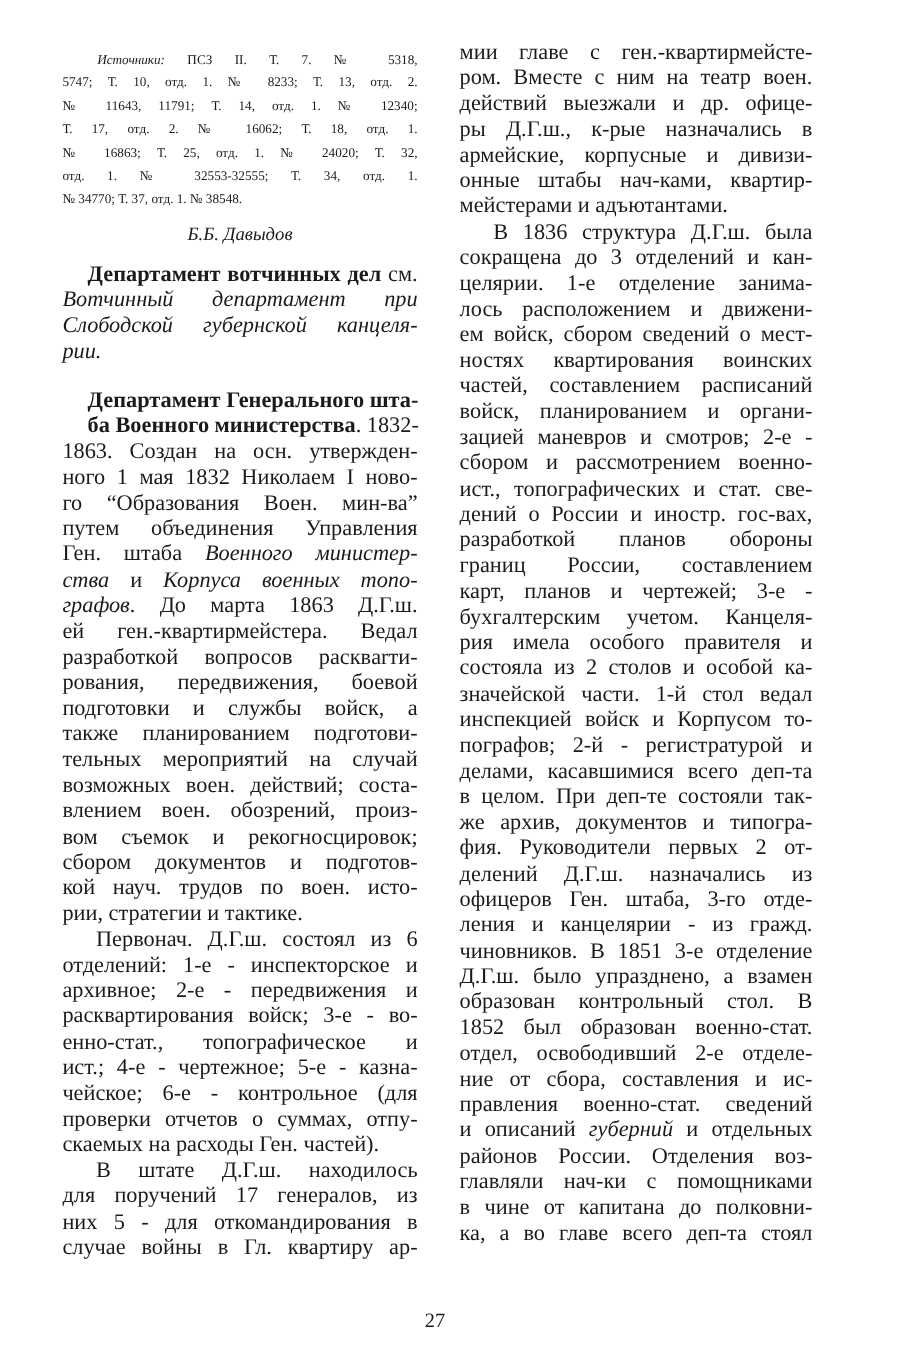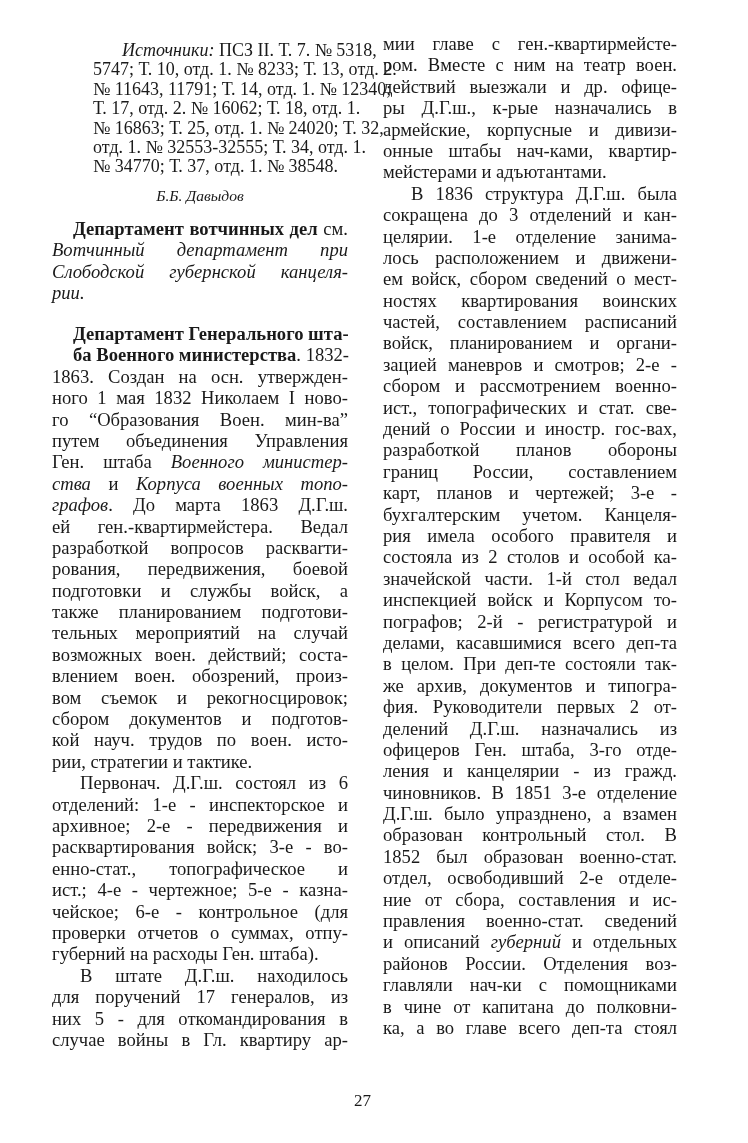--- a/index.html
+++ b/index.html
@@ -4,21 +4,21 @@
 <style>
   html, body { margin: 0; padding: 0; background: #ffffff; }
   body { width: 748px; height: 1143px; position: relative; overflow: hidden;
          font-family: "Liberation Serif", "DejaVu Serif", serif; color: #1a1a1a; }
   .col { position: absolute; top: 0; }
   .col-left { left: 52px; width: 296px; }
   .col-right { left: 383px; width: 294px; }
   .line { display: block; white-space: nowrap; text-align: justify; text-align-last: justify; height: 21.4px; line-height: 21.4px; font-size: 18.6px; }
   .line.last { text-align-last: left; }
   .line.indent { padding-left: 28px; }
-  .src .line { font-size: 18px; height: 19.4px; line-height: 19.4px; margin-left: 41px; }
+  .src .line { font-size: 11px; height: 19.4px; line-height: 19.4px; }
   .src .line.indent { padding-left: 29px; }
   .author { display: block; text-align: center; font-style: italic; font-size: 15.6px; line-height: 19px; }
   i, .it { font-style: italic; }
   b, .bd { font-weight: bold; margin-left: 21px; }
   .page-num { position: absolute; top: 1091px; left: 354px; width: 40px; text-align: left; font-size: 17px; }
 </style>
 </head>
 <body>
 
 <div class="col col-left">
@@ -65,21 +65,21 @@
     <span class="line last">рии, стратегии и тактике.</span>
 
     <span class="line indent">Первонач. Д.Г.ш. состоял из 6</span>
     <span class="line">отделений: 1-е - инспекторское и</span>
     <span class="line">архивное; 2-е - передвижения и</span>
     <span class="line">расквартирования войск; 3-е - во-</span>
     <span class="line">енно-стат., топографическое и</span>
     <span class="line">ист.; 4-е - чертежное; 5-е - казна-</span>
     <span class="line">чейское; 6-е - контрольное (для</span>
     <span class="line">проверки отчетов о суммах, отпу-</span>
-    <span class="line last">губерний на расходы Ген. штаба).</span>
+    <span class="line last">скаемых на расходы Ген. частей).</span>
 
     <span class="line indent">В штате Д.Г.ш. находилось</span>
     <span class="line">для поручений 17 генералов, из</span>
     <span class="line">них 5 - для откомандирования в</span>
     <span class="line">случае войны в Гл. квартиру ар-</span>
   </div>
 </div>
 
 <div class="col col-right">
   <div style="position:absolute; top:33px; left:0; width:294px;">

